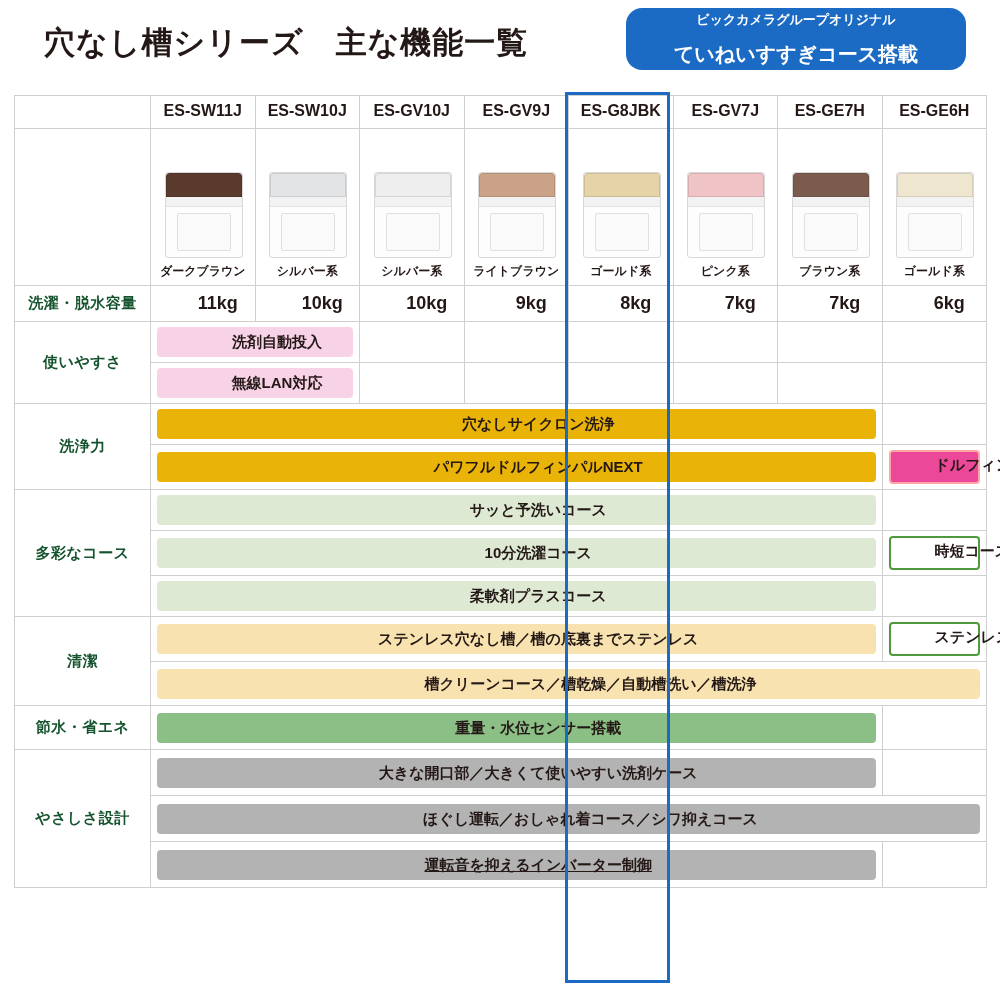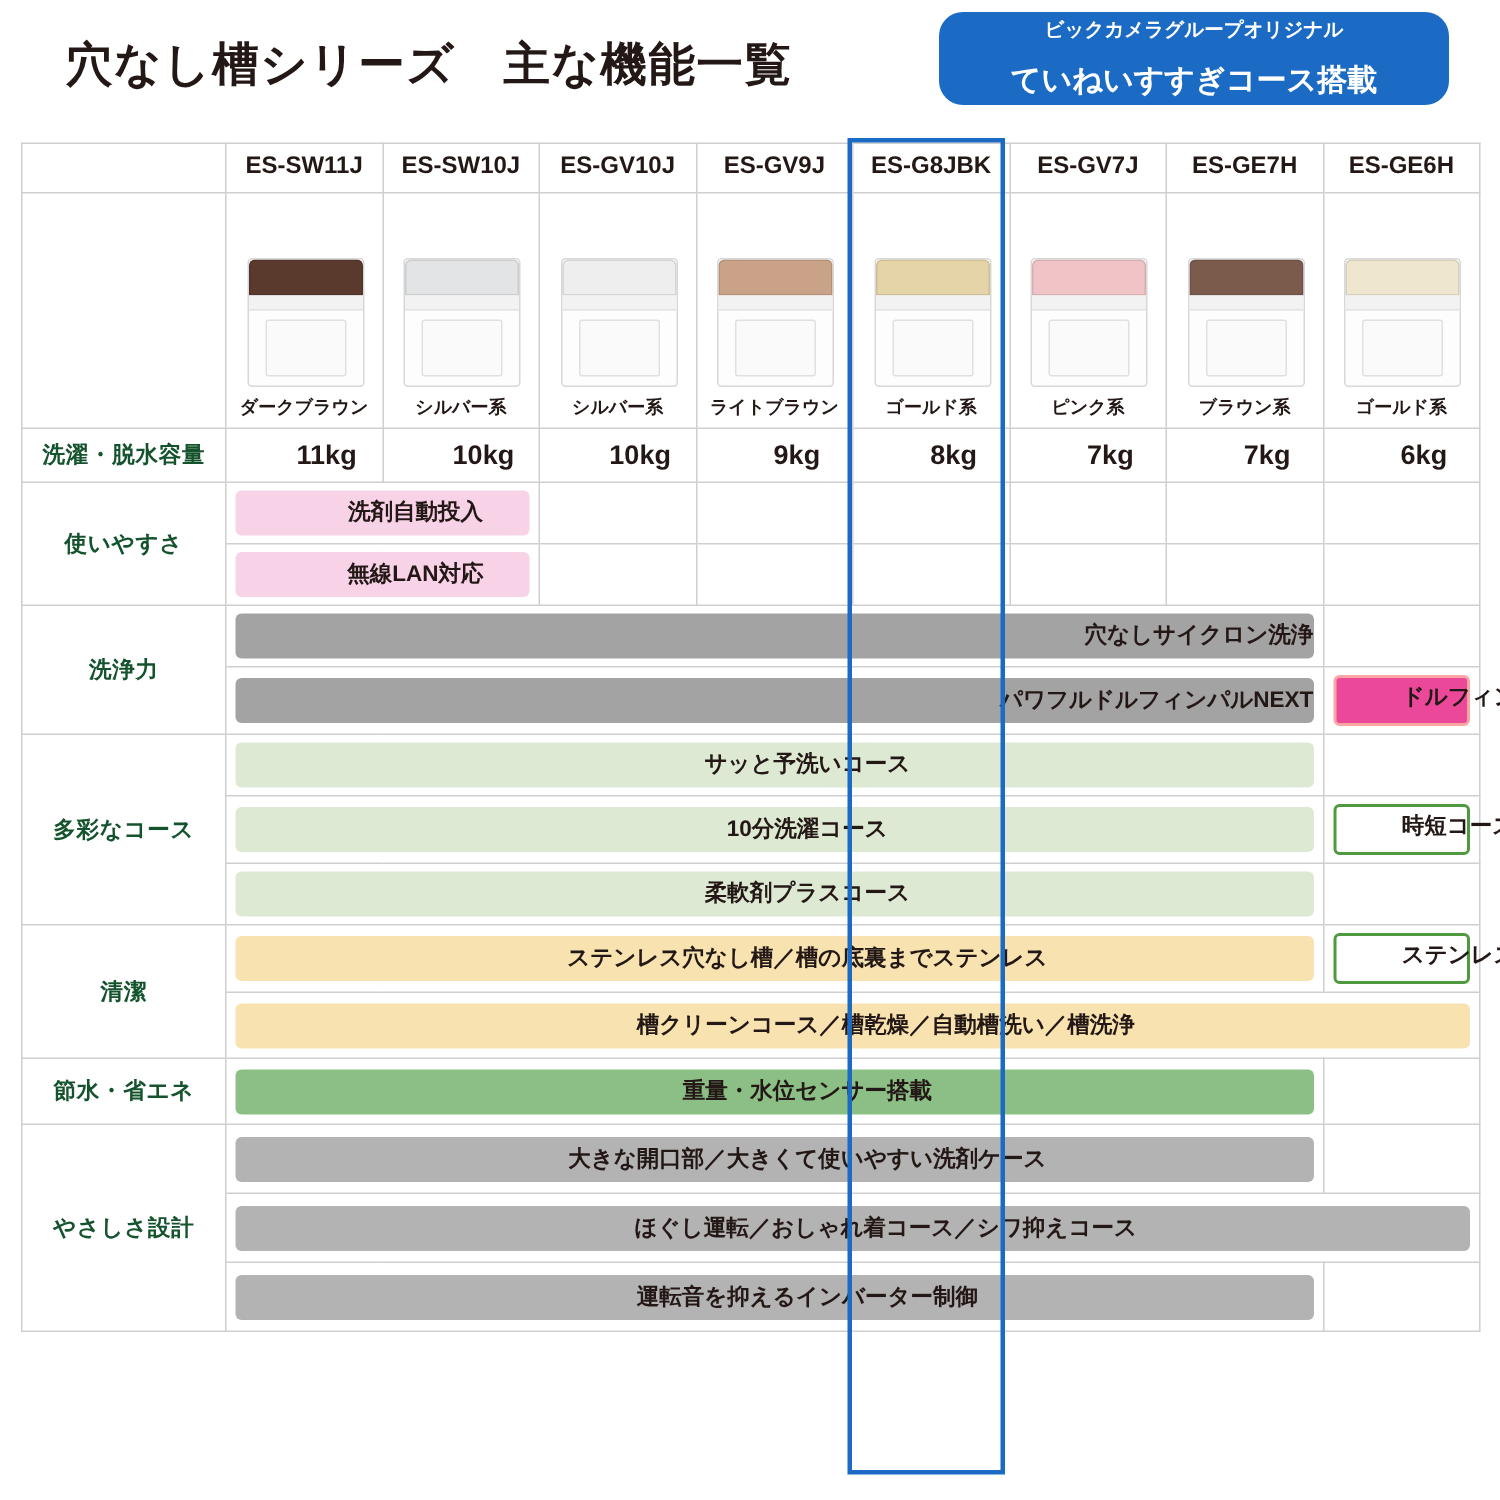--- a/index.html
+++ b/index.html
@@ -80,21 +80,21 @@
   .bar{
     display:block;
     border-radius:4px;
     font-size:15px;font-weight:bold;
     line-height:30px;height:30px;
     color:#231815;
     white-space:nowrap;
     padding-left:44px;
   }
   .bar.pink{background:#f8d3e8;}
-  .bar.blue{background:#a3a3a3;text-align:right;}
+  .bar.blue{background:#eab308;}
   .bar.green{background:#dde9d3;}
   .bar.yellow{background:#f8e3b0;}
   .bar.darkgreen{background:#8cbf86;}
   .bar.gray{background:#b3b3b3;}
   .bar.outlineblue{background:#ec4899;border:2px solid #fca5a5;line-height:26px;}
   .bar.outlinegreen{background:#fff;border:2px solid #4f9a3f;line-height:26px;}
   .bar.outlineyellow{background:#fff;border:2px solid #4f9a3f;line-height:26px;}
 
   .barcell{padding:5px 6px;}
 
@@ -363,21 +363,21 @@
         <td class="barcell" colspan="7">
           <span class="bar gray">大きな開口部／大きくて使いやすい洗剤ケース</span>
         </td>
         <td></td>
       </tr>
       <tr style="height:46px;">
         <td class="barcell" colspan="8">
           <span class="bar gray">ほぐし運転／おしゃれ着コース／シワ抑えコース</span>
         </td>
       </tr>
-      <tr style="height:46px;">
+      <tr style="height:46px;text-decoration:underline;">
         <td class="barcell" colspan="7">
           <span class="bar gray">運転音を抑えるインバーター制御</span>
         </td>
         <td></td>
       </tr>
     </tbody>
   </table>
 
   <div class="highlight"></div>
 </div>

